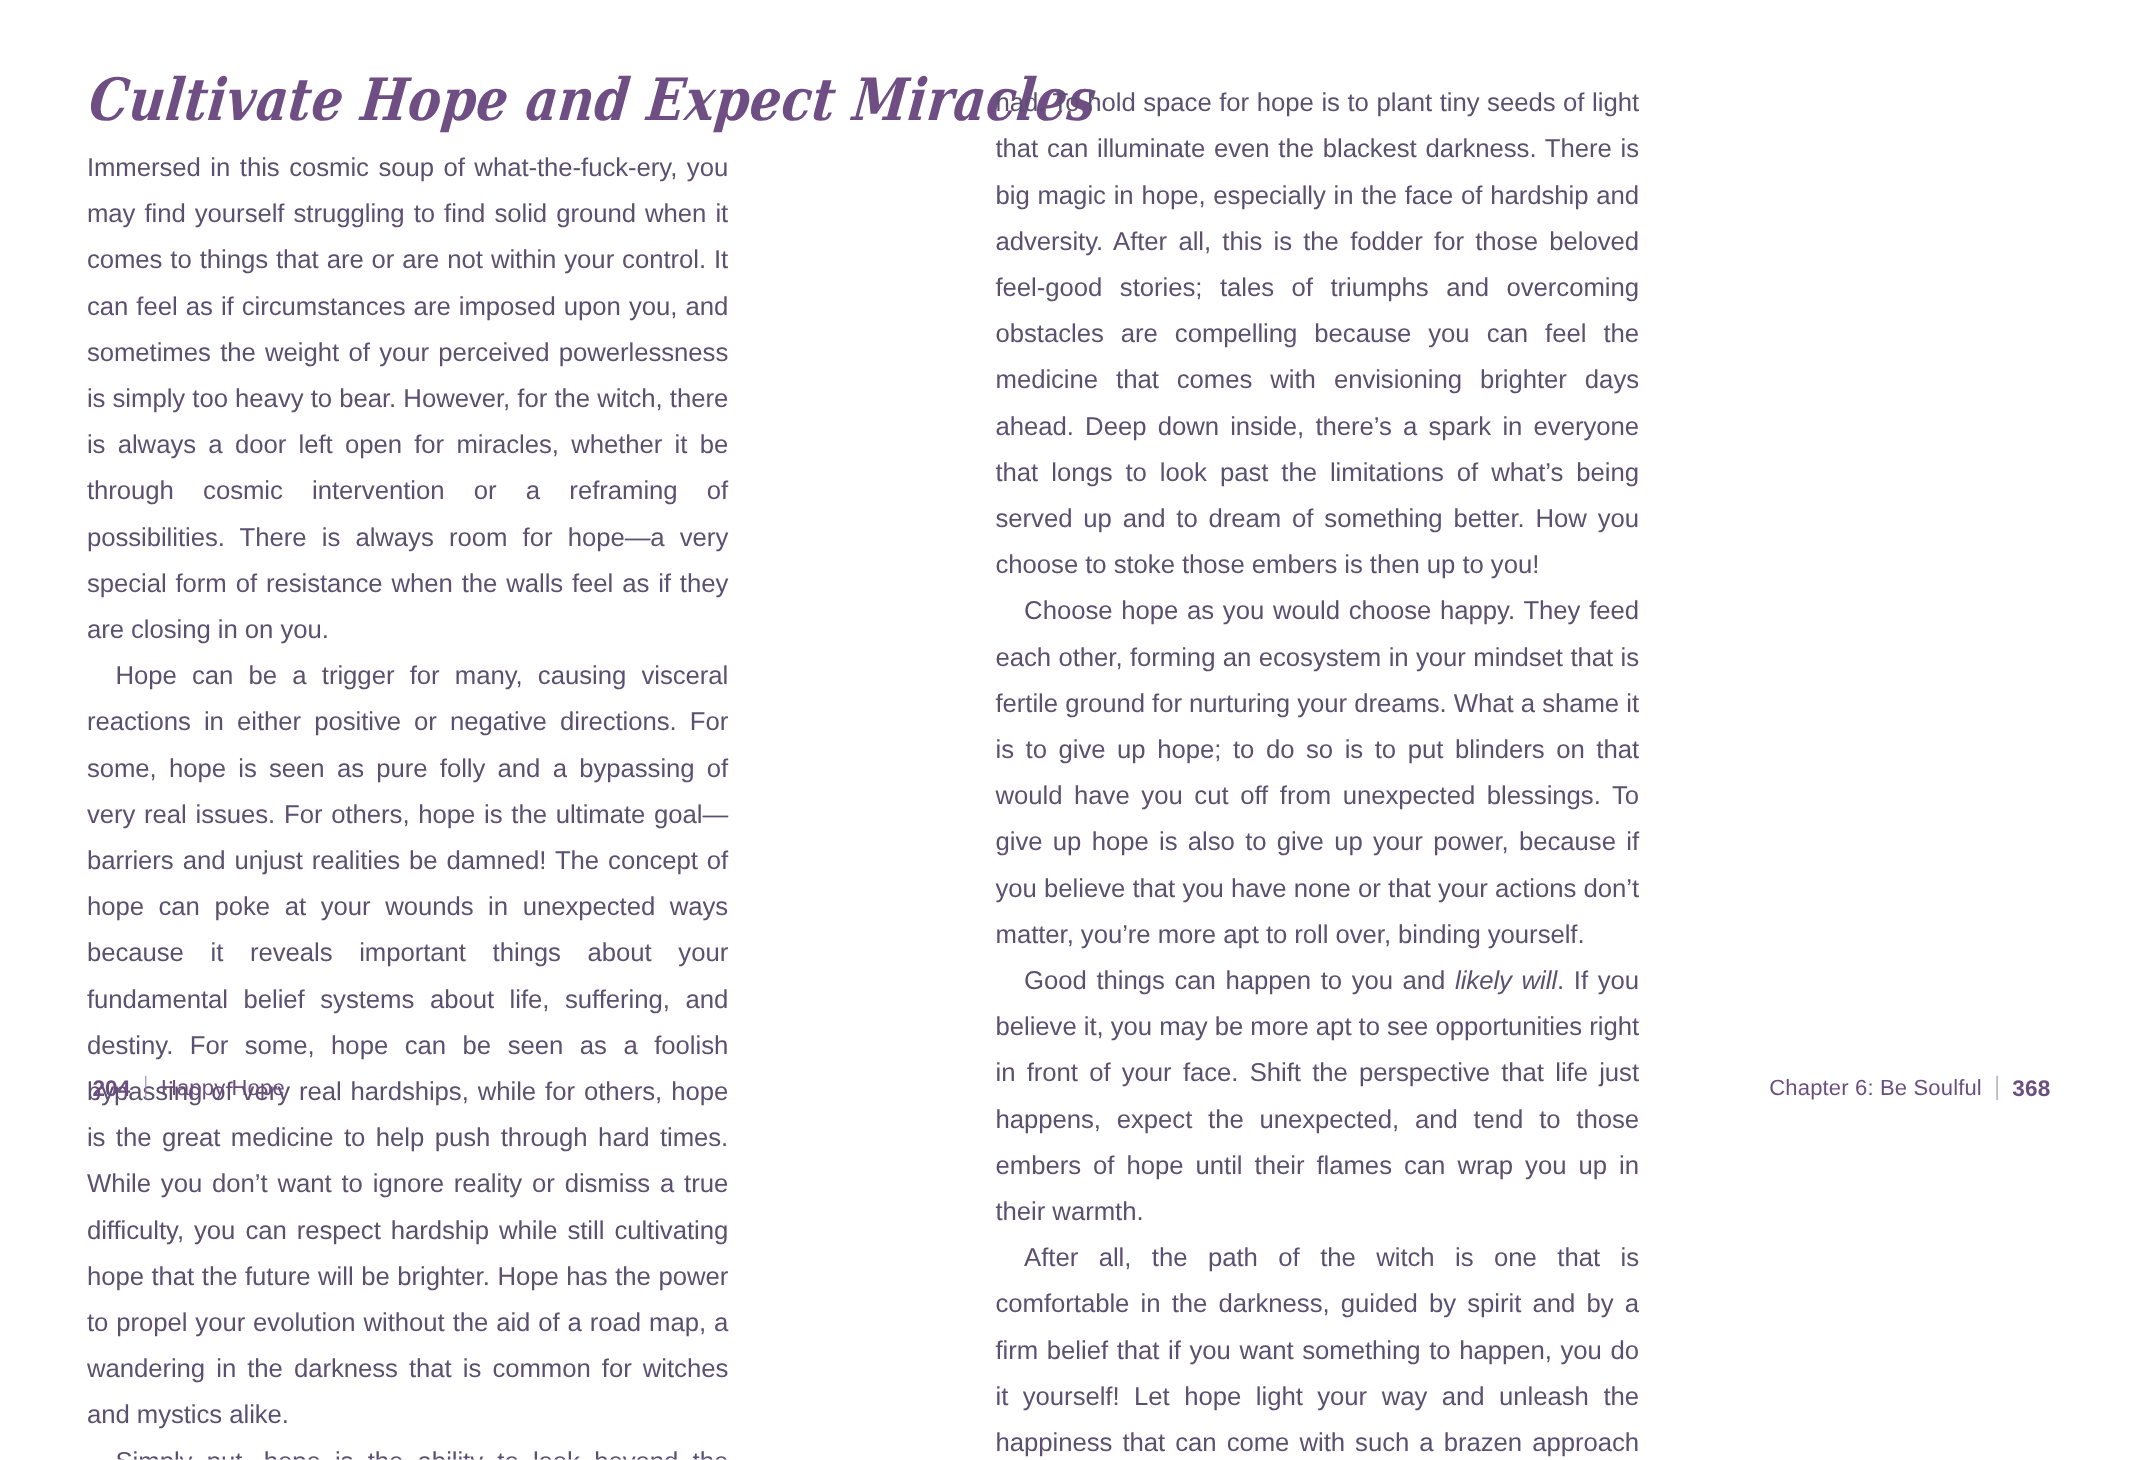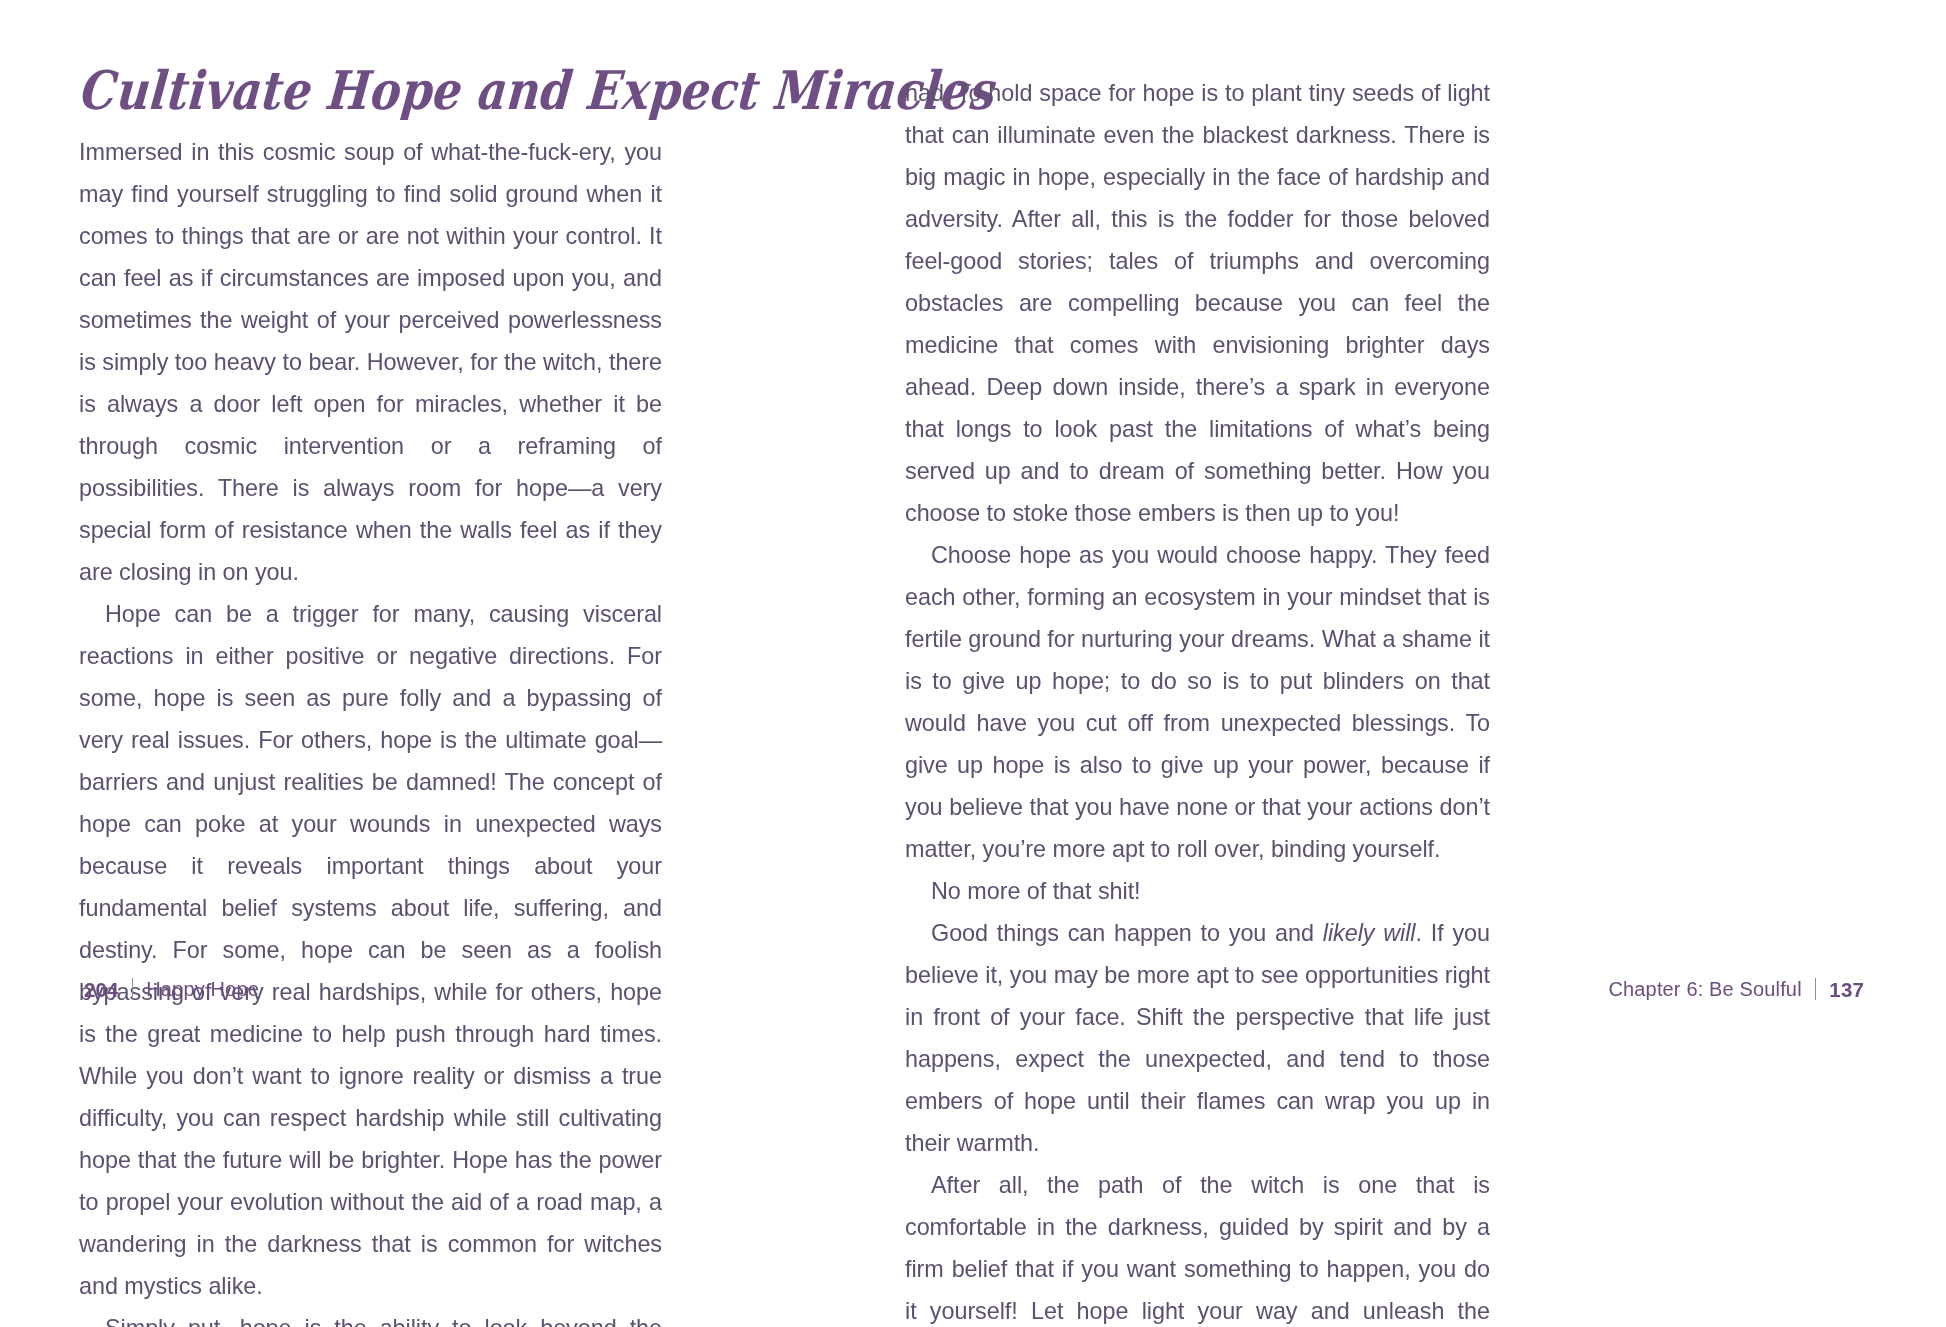--- a/index.html
+++ b/index.html
@@ -139,26 +139,25 @@
       <span class="footer-label">Happy Hope</span>
     </div>
   </div>
 
   <div class="page" id="page-right">
 
     <div class="column" id="col-right">
       <div class="body-text">
         <p class="noindent">had. To hold space for hope is to plant tiny seeds of light that can illuminate even the blackest darkness. There is big magic in hope, especially in the face of hardship and adversity. After all, this is the fodder for those beloved feel-good stories; tales of triumphs and overcoming obstacles are compelling because you can feel the medicine that comes with envisioning brighter days ahead. Deep down inside, there’s a spark in everyone that longs to look past the limitations of what’s being served up and to dream of something better. How you choose to stoke those embers is then up to you!</p>
         <p class="indent">Choose hope as you would choose happy. They feed each other, forming an ecosystem in your mindset that is fertile ground for nurturing your dreams. What a shame it is to give up hope; to do so is to put blinders on that would have you cut off from unexpected blessings. To give up hope is also to give up your power, because if you believe that you have none or that your actions don’t matter, you’re more apt to roll over, binding yourself.</p>
-        <p class="indent">No more of that shit!</p>
         <p class="indent" id="para-italic">Good things can happen to you and <em>likely will</em>. If you believe it, you may be more apt to see opportunities right in front of your face. Shift the perspective that life just happens, expect the unexpected, and tend to those embers of hope until their flames can wrap you up in their warmth.</p>
         <p class="indent">After all, the path of the witch is one that is comfortable in the darkness, guided by spirit and by a firm belief that if you want something to happen, you do it yourself! Let hope light your way and unleash the happiness that can come with such a brazen approach toward life.</p>
       </div>
     </div>
 
     <div class="footer" id="footer-right">
       <span class="footer-label">Chapter 6: Be Soulful</span>
       <span class="footer-rule"></span>
-      <span class="folio">137</span>
+      <span class="folio">368</span>
     </div>
   </div>
 
 </div>
 
 </body></html>

